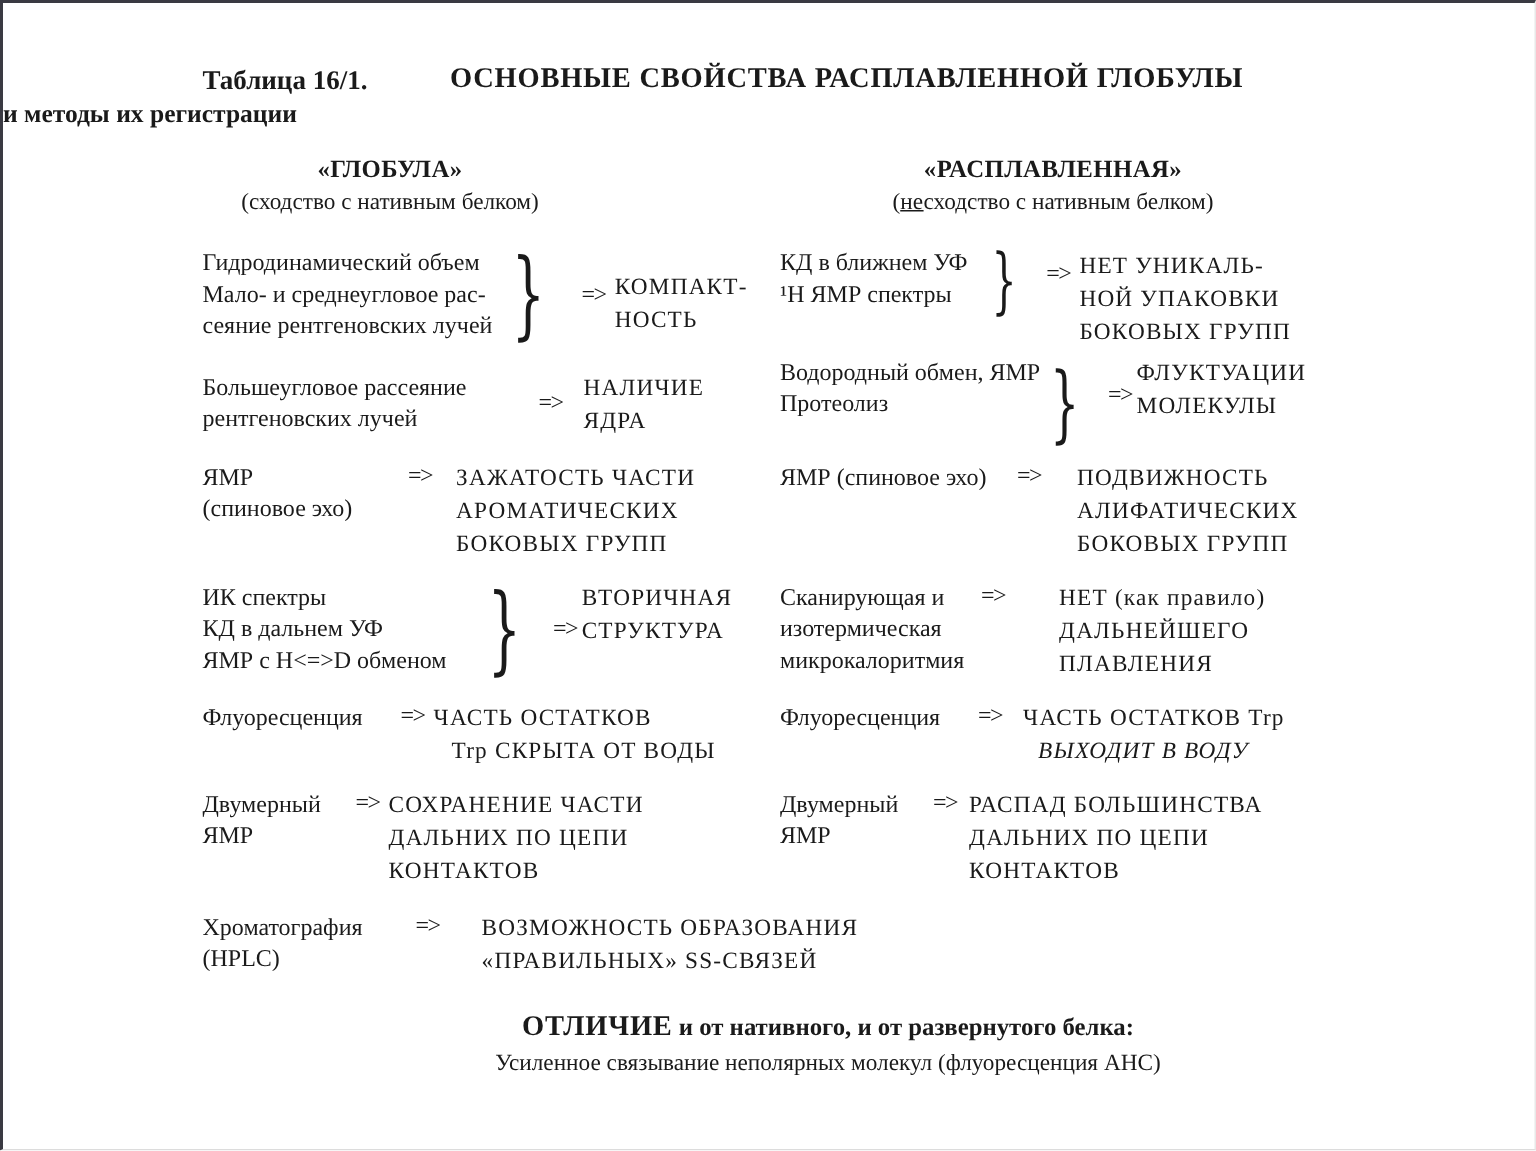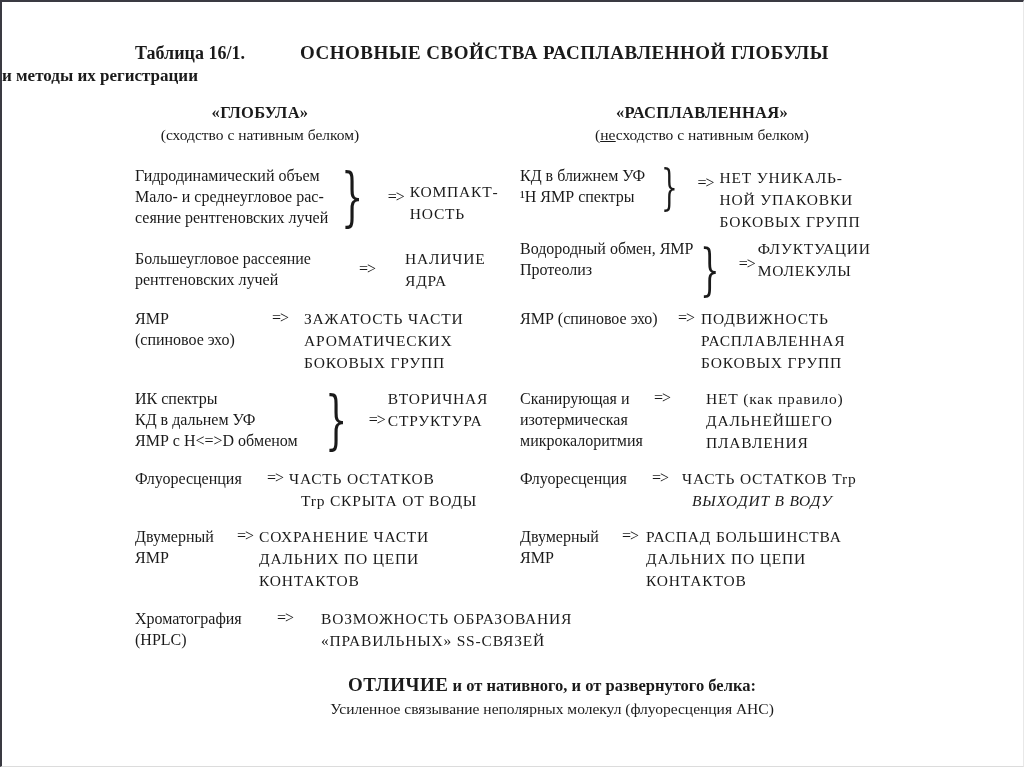--- a/index.html
+++ b/index.html
@@ -70,21 +70,21 @@
       <div class="rline">НОСТЬ</div>
     </div>
   </div>
 
   <div class="entry" style="top:246px;left:133px">
     <div class="method" style="width:218px">
       <div class="mline">Большеугловое рассеяние</div>
       <div class="mline">рентгеновских лучей</div>
     </div>
     <div class="arrow" style="margin-top:11px">=&gt;</div>
-    <div class="result" style="margin-left:24px">
+    <div class="result" style="margin-left:8px">
       <div class="rline">НАЛИЧИЕ</div>
       <div class="rline">ЯДРА</div>
     </div>
   </div>
 
   <div class="entry" style="top:306px;left:133px">
     <div class="method" style="width:131px">
       <div class="mline">ЯМР</div>
       <div class="mline">(спиновое эхо)</div>
     </div>
@@ -171,23 +171,23 @@
       <div class="rline">ФЛУКТУАЦИИ</div>
       <div class="rline">МОЛЕКУЛЫ</div>
     </div>
   </div>
 
   <div class="entry" style="top:306px;left:518px">
     <div class="method" style="width:152px">
       <div class="mline">ЯМР (спиновое эхо)</div>
     </div>
     <div class="arrow">=&gt;</div>
-    <div class="result" style="margin-left:1px">
+    <div class="result" style="margin-left:18px">
       <div class="rline">ПОДВИЖНОСТЬ</div>
-      <div class="rline">РАСПЛАВЛЕННАЯ</div>
+      <div class="rline">АЛИФАТИЧЕСКИХ</div>
       <div class="rline">БОКОВЫХ ГРУПП</div>
     </div>
   </div>
 
   <div class="entry" style="top:386px;left:518px">
     <div class="method" style="width:128px">
       <div class="mline">Сканирующая и</div>
       <div class="mline">изотермическая</div>
       <div class="mline">микрокалоритмия</div>
     </div>

